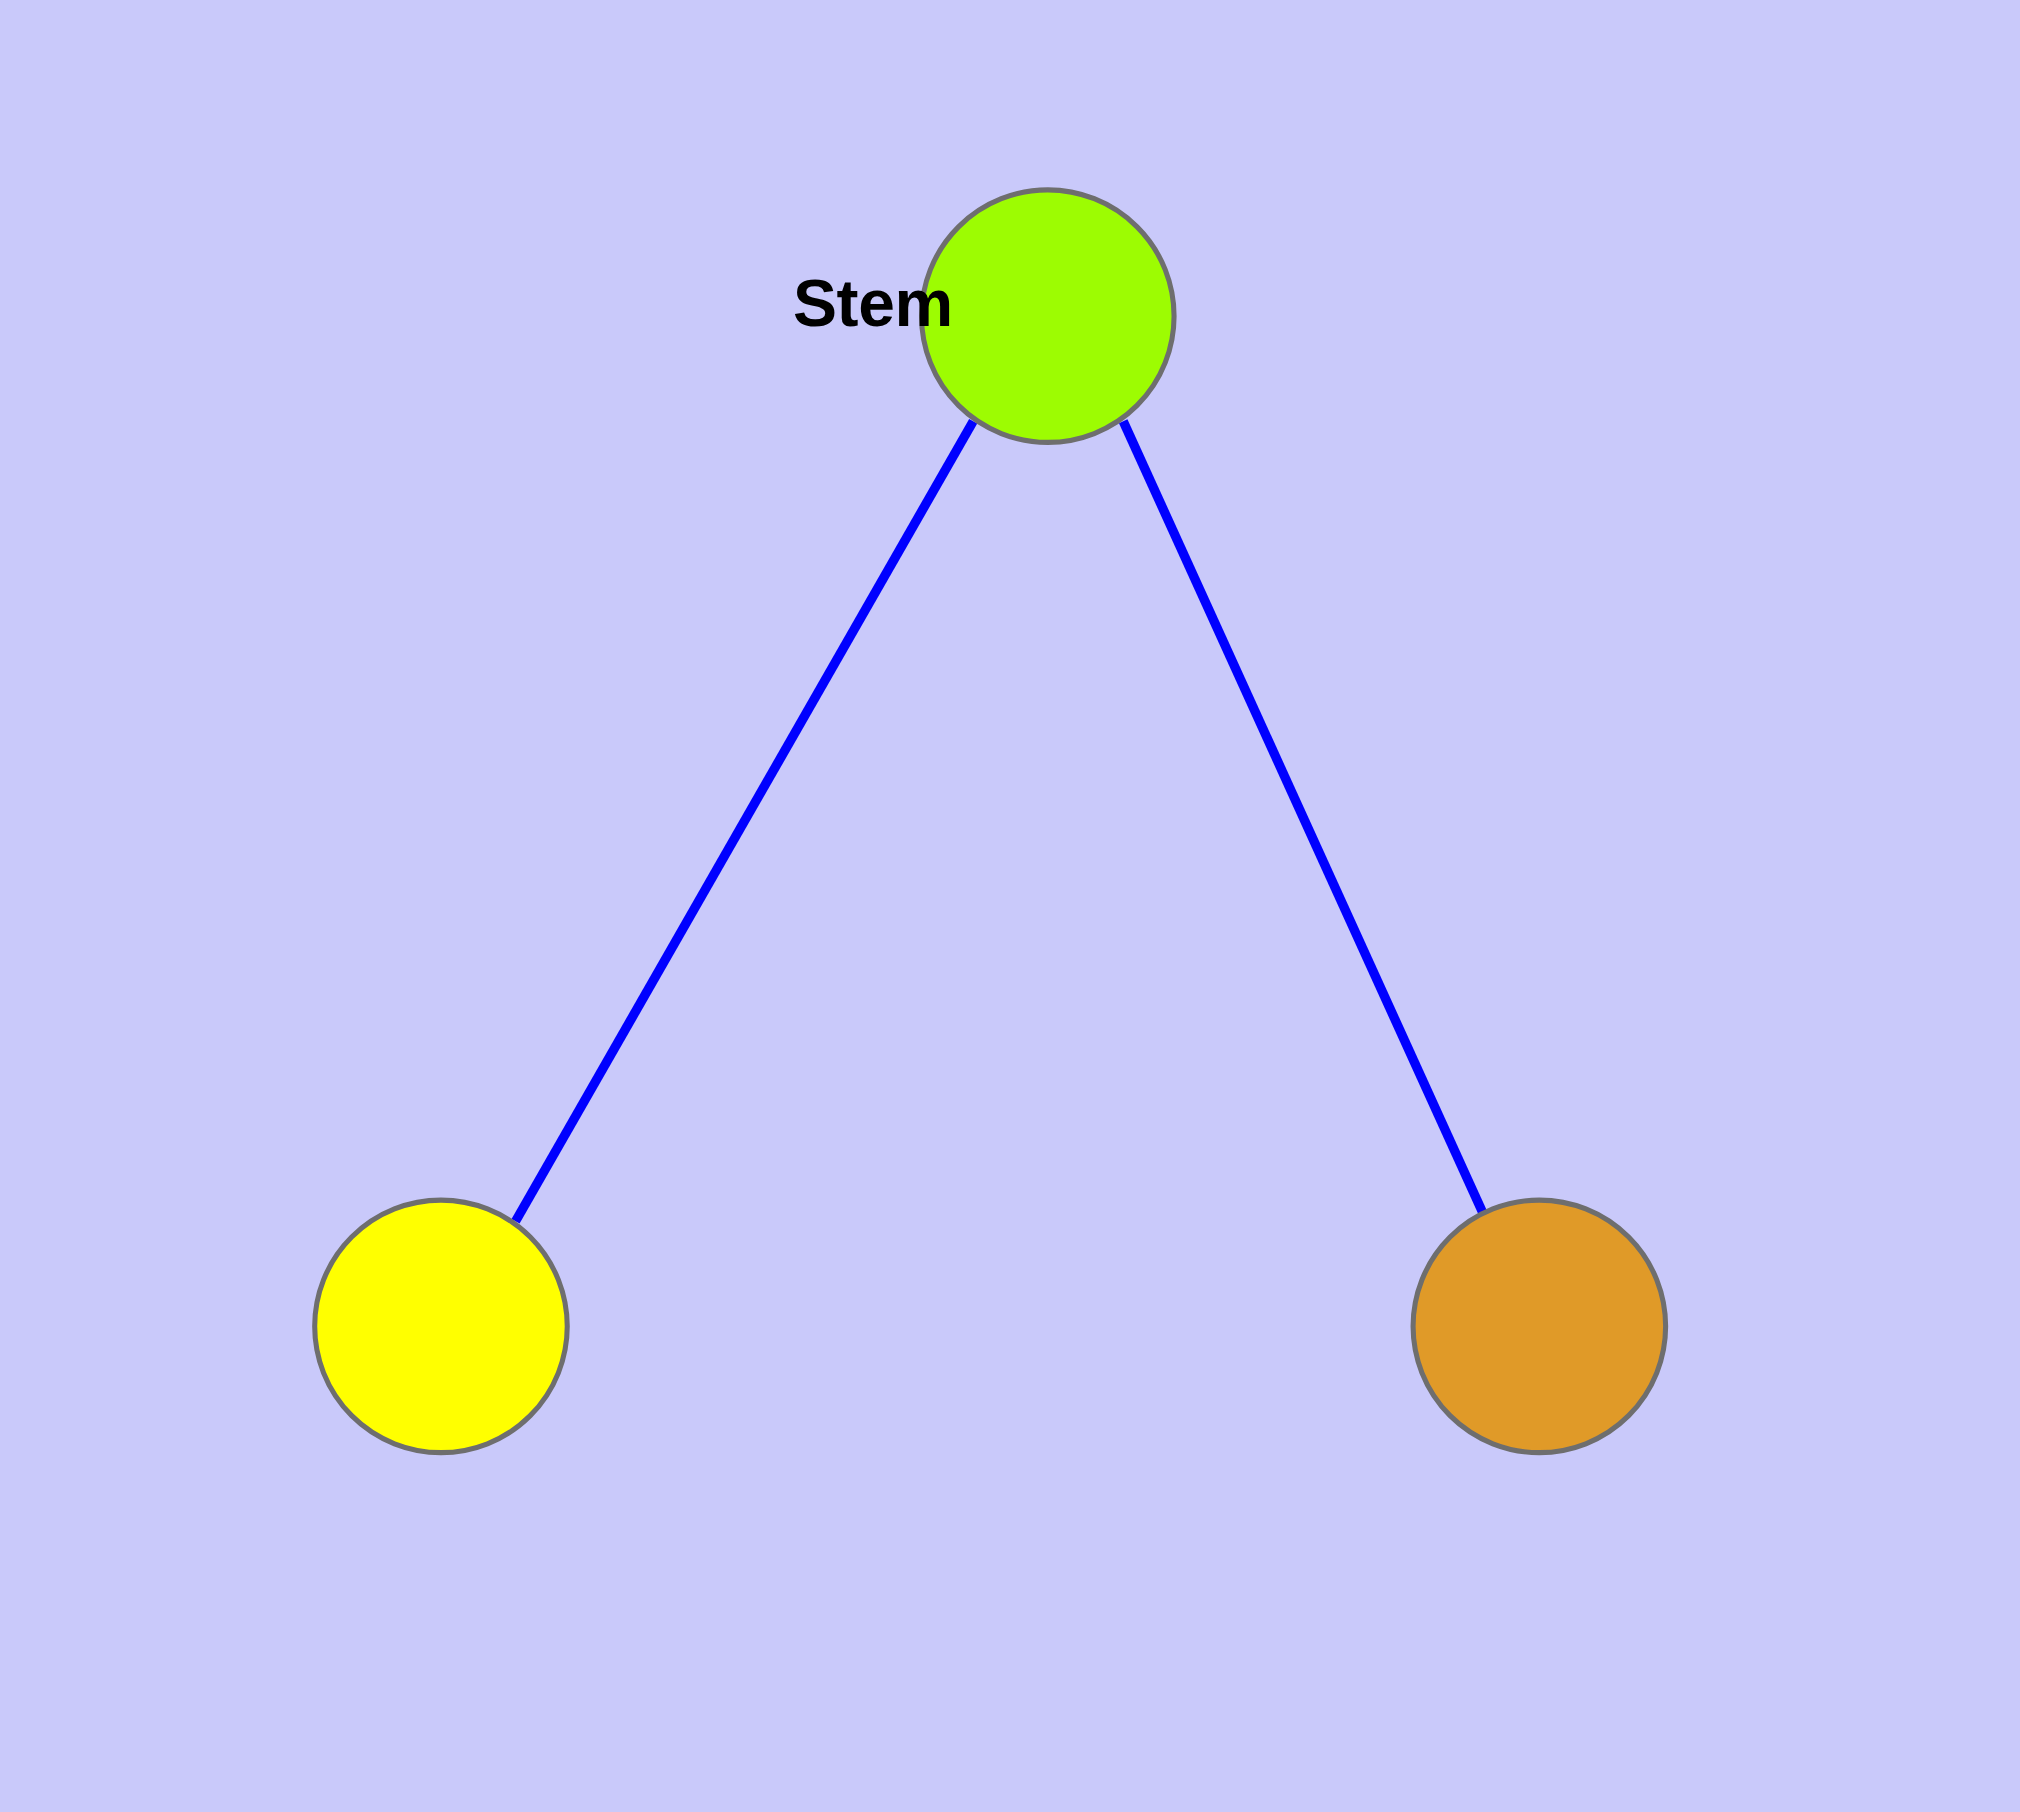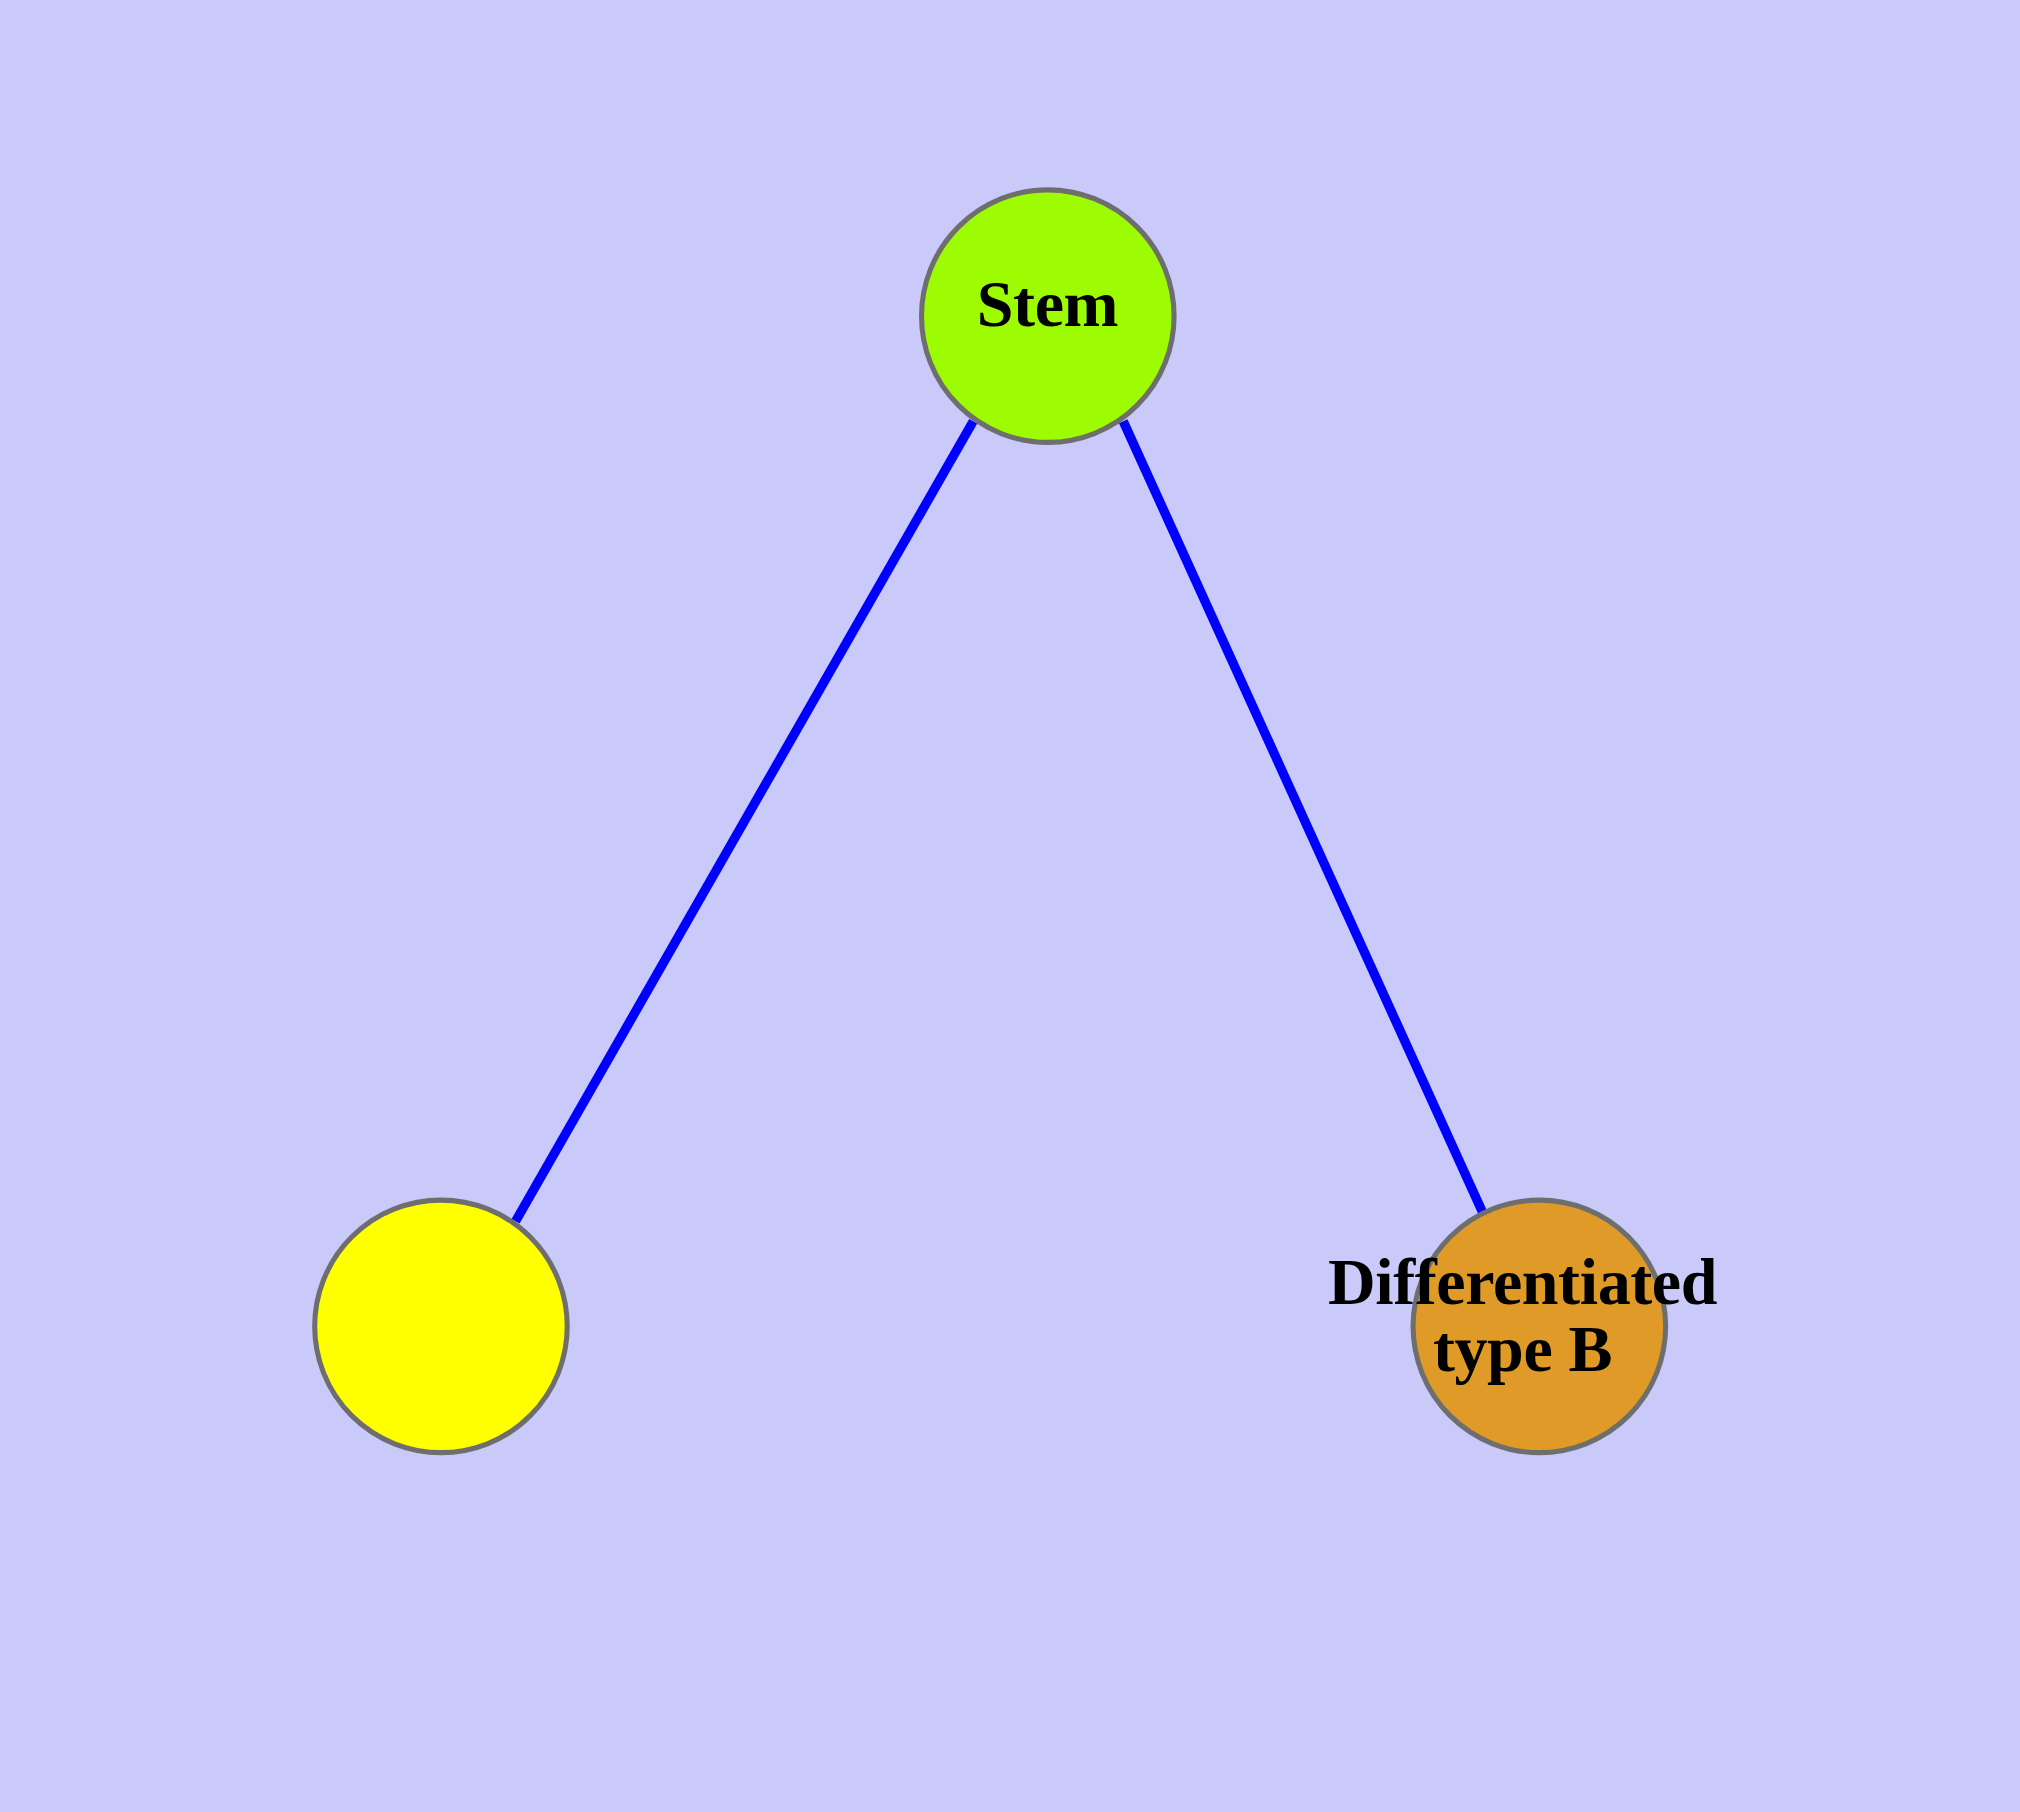--- a/index.html
+++ b/index.html
@@ -22,28 +22,27 @@
   #graph-svg {
     position: absolute;
     left: 0;
     top: 0;
     width: 2021px;
     height: 1812px;
     display: block;
   }
   .node-label {
     position: absolute;
-    text-align: center;
+    text-align: left;
     font-weight: bold;
     color: #000000;
     line-height: 1.02;
     white-space: pre;
     pointer-events: none;
     letter-spacing: -0.4px;
-    font-family: Liberation Serif, serif;
   }
   #label-stem {
     left: 793px;
     top: 270px;
     width: 509px;
     font-size: 66px;
   }
   #label-diffA {
     left: 166px;
     top: 1246px;
@@ -72,17 +71,15 @@
     <g>
       <circle cx="1236" cy="373" r="149" fill="#9dfc02" stroke="#6e6e6e" stroke-width="6"></circle>
       <circle cx="520" cy="1565" r="149" fill="#ffff00" stroke="#6e6e6e" stroke-width="6"></circle>
       <circle cx="1816" cy="1565" r="149" fill="#e09a28" stroke="#6e6e6e" stroke-width="6"></circle>
     </g>
   </svg>
 
   <div class="node-label" id="label-stem">Stem</div>
 
 
-  <div class="node-label" id="label-diffB"><span>Differentiated</span>
-<span>type B</span></div>
 
 </div>
 
 
 </body></html>

